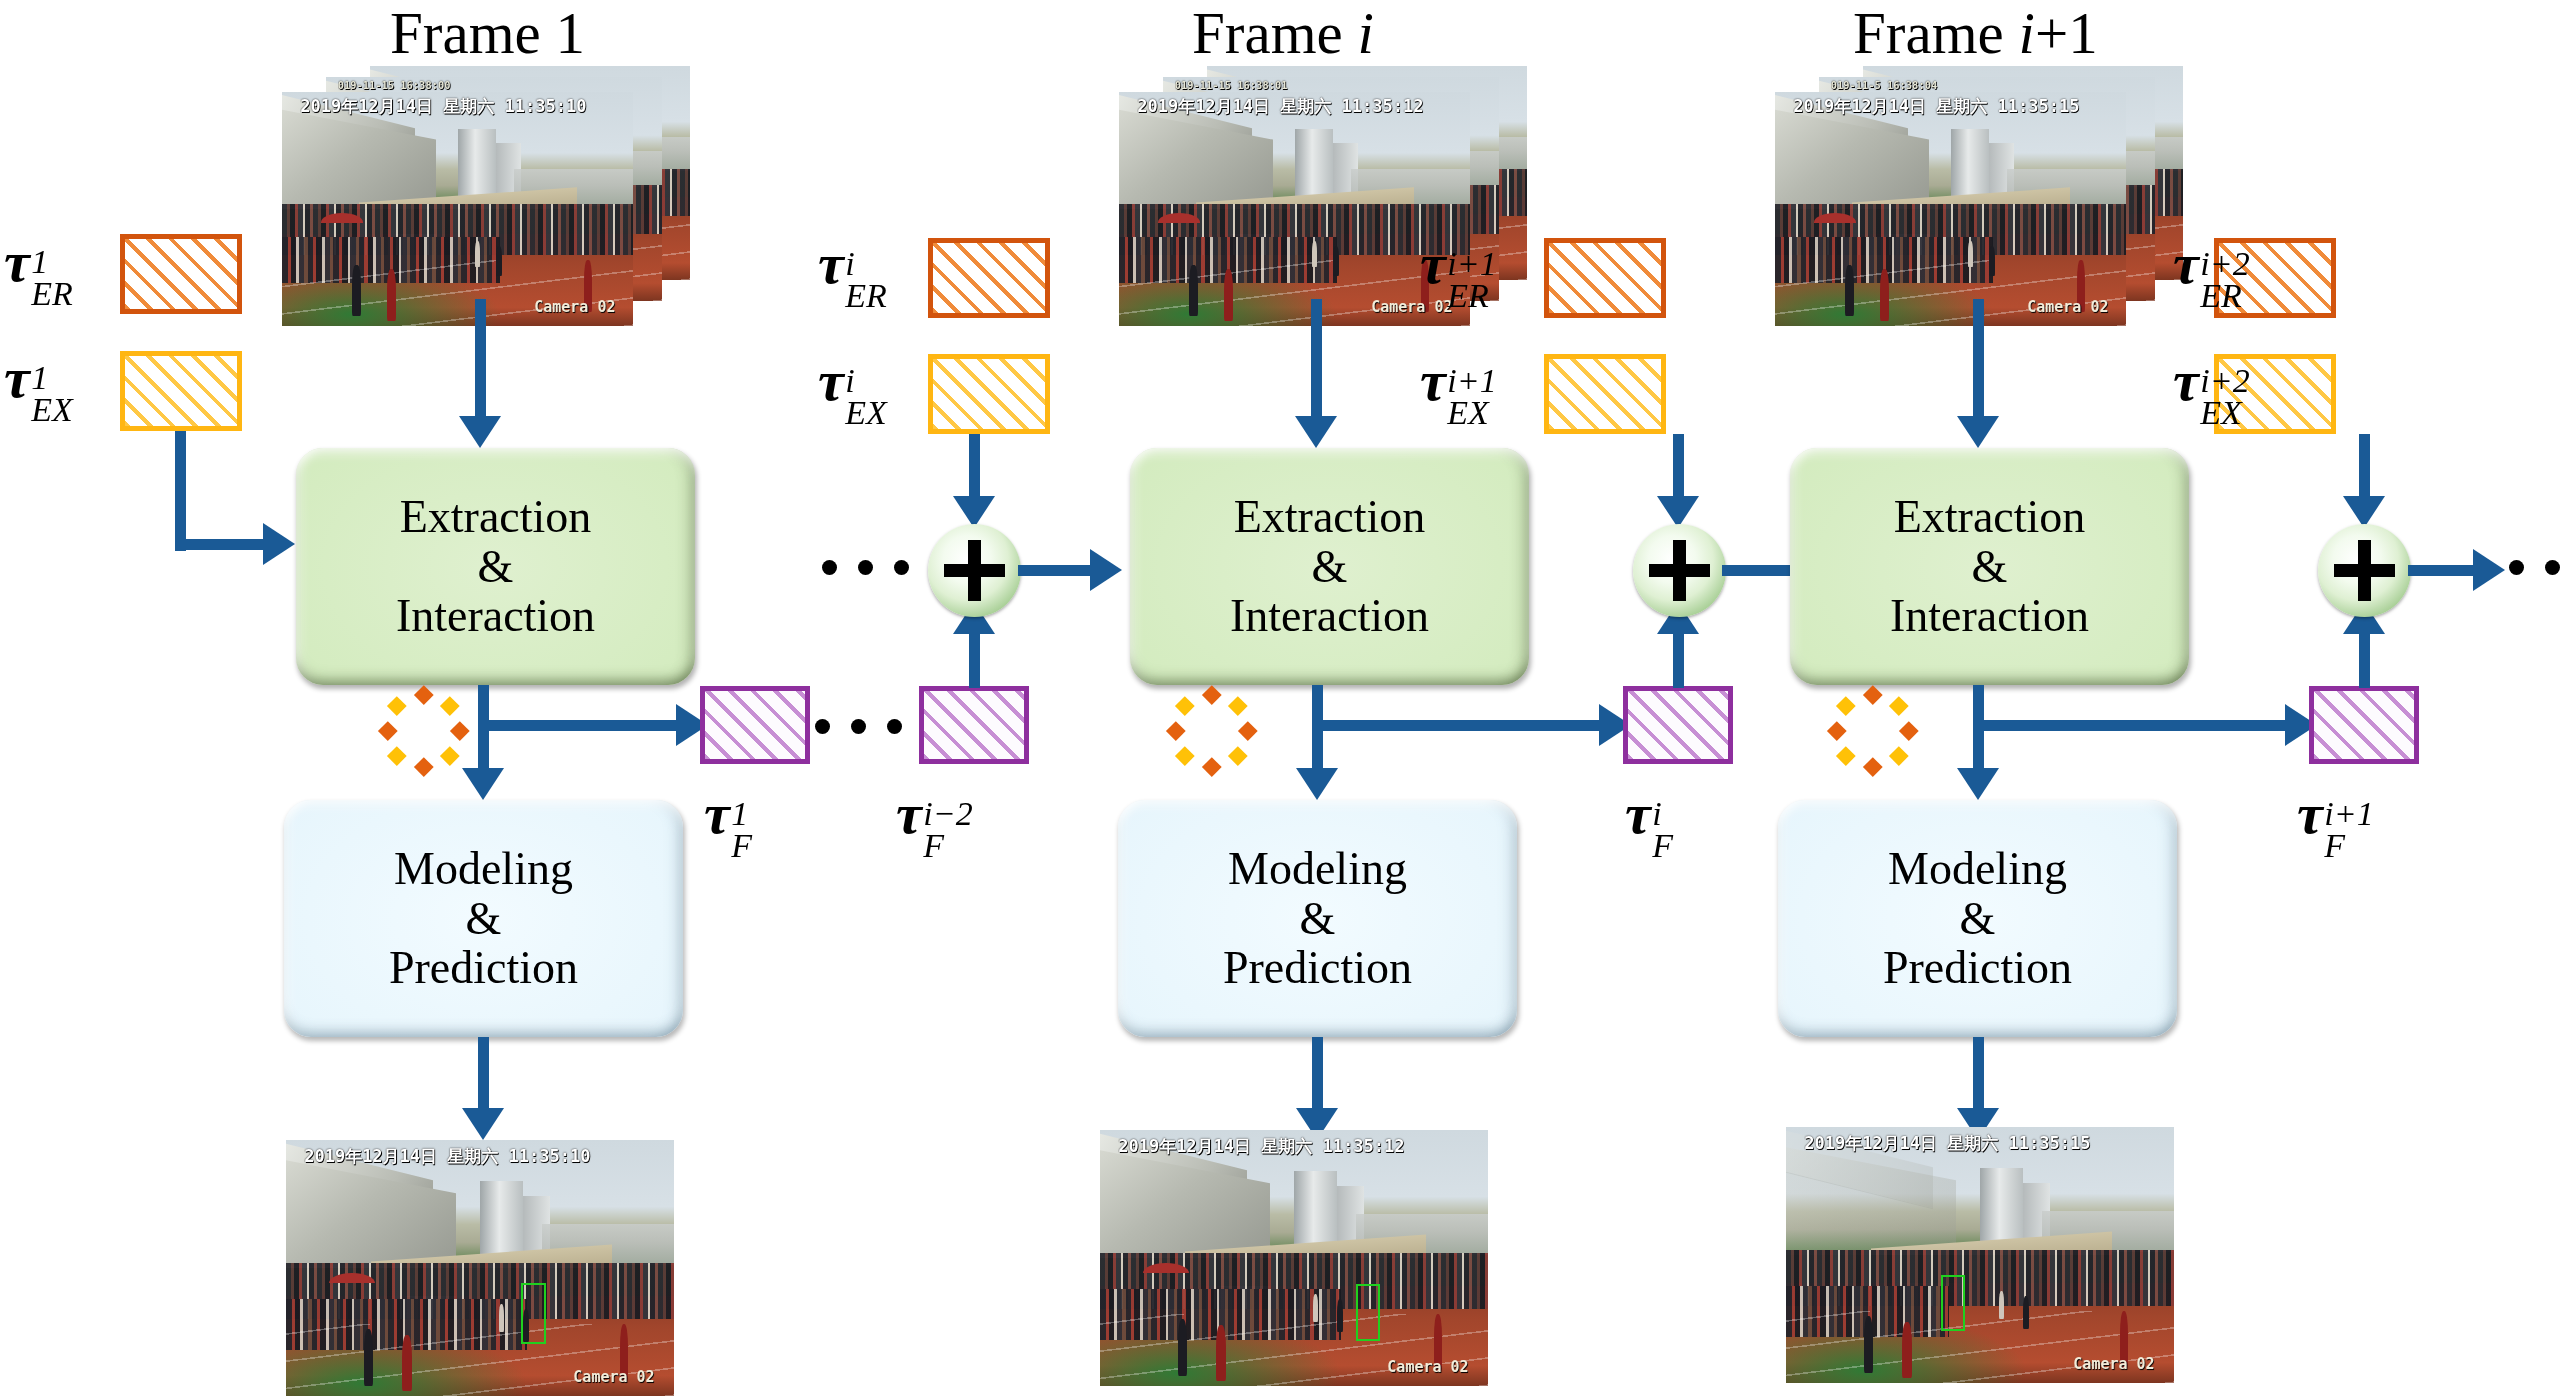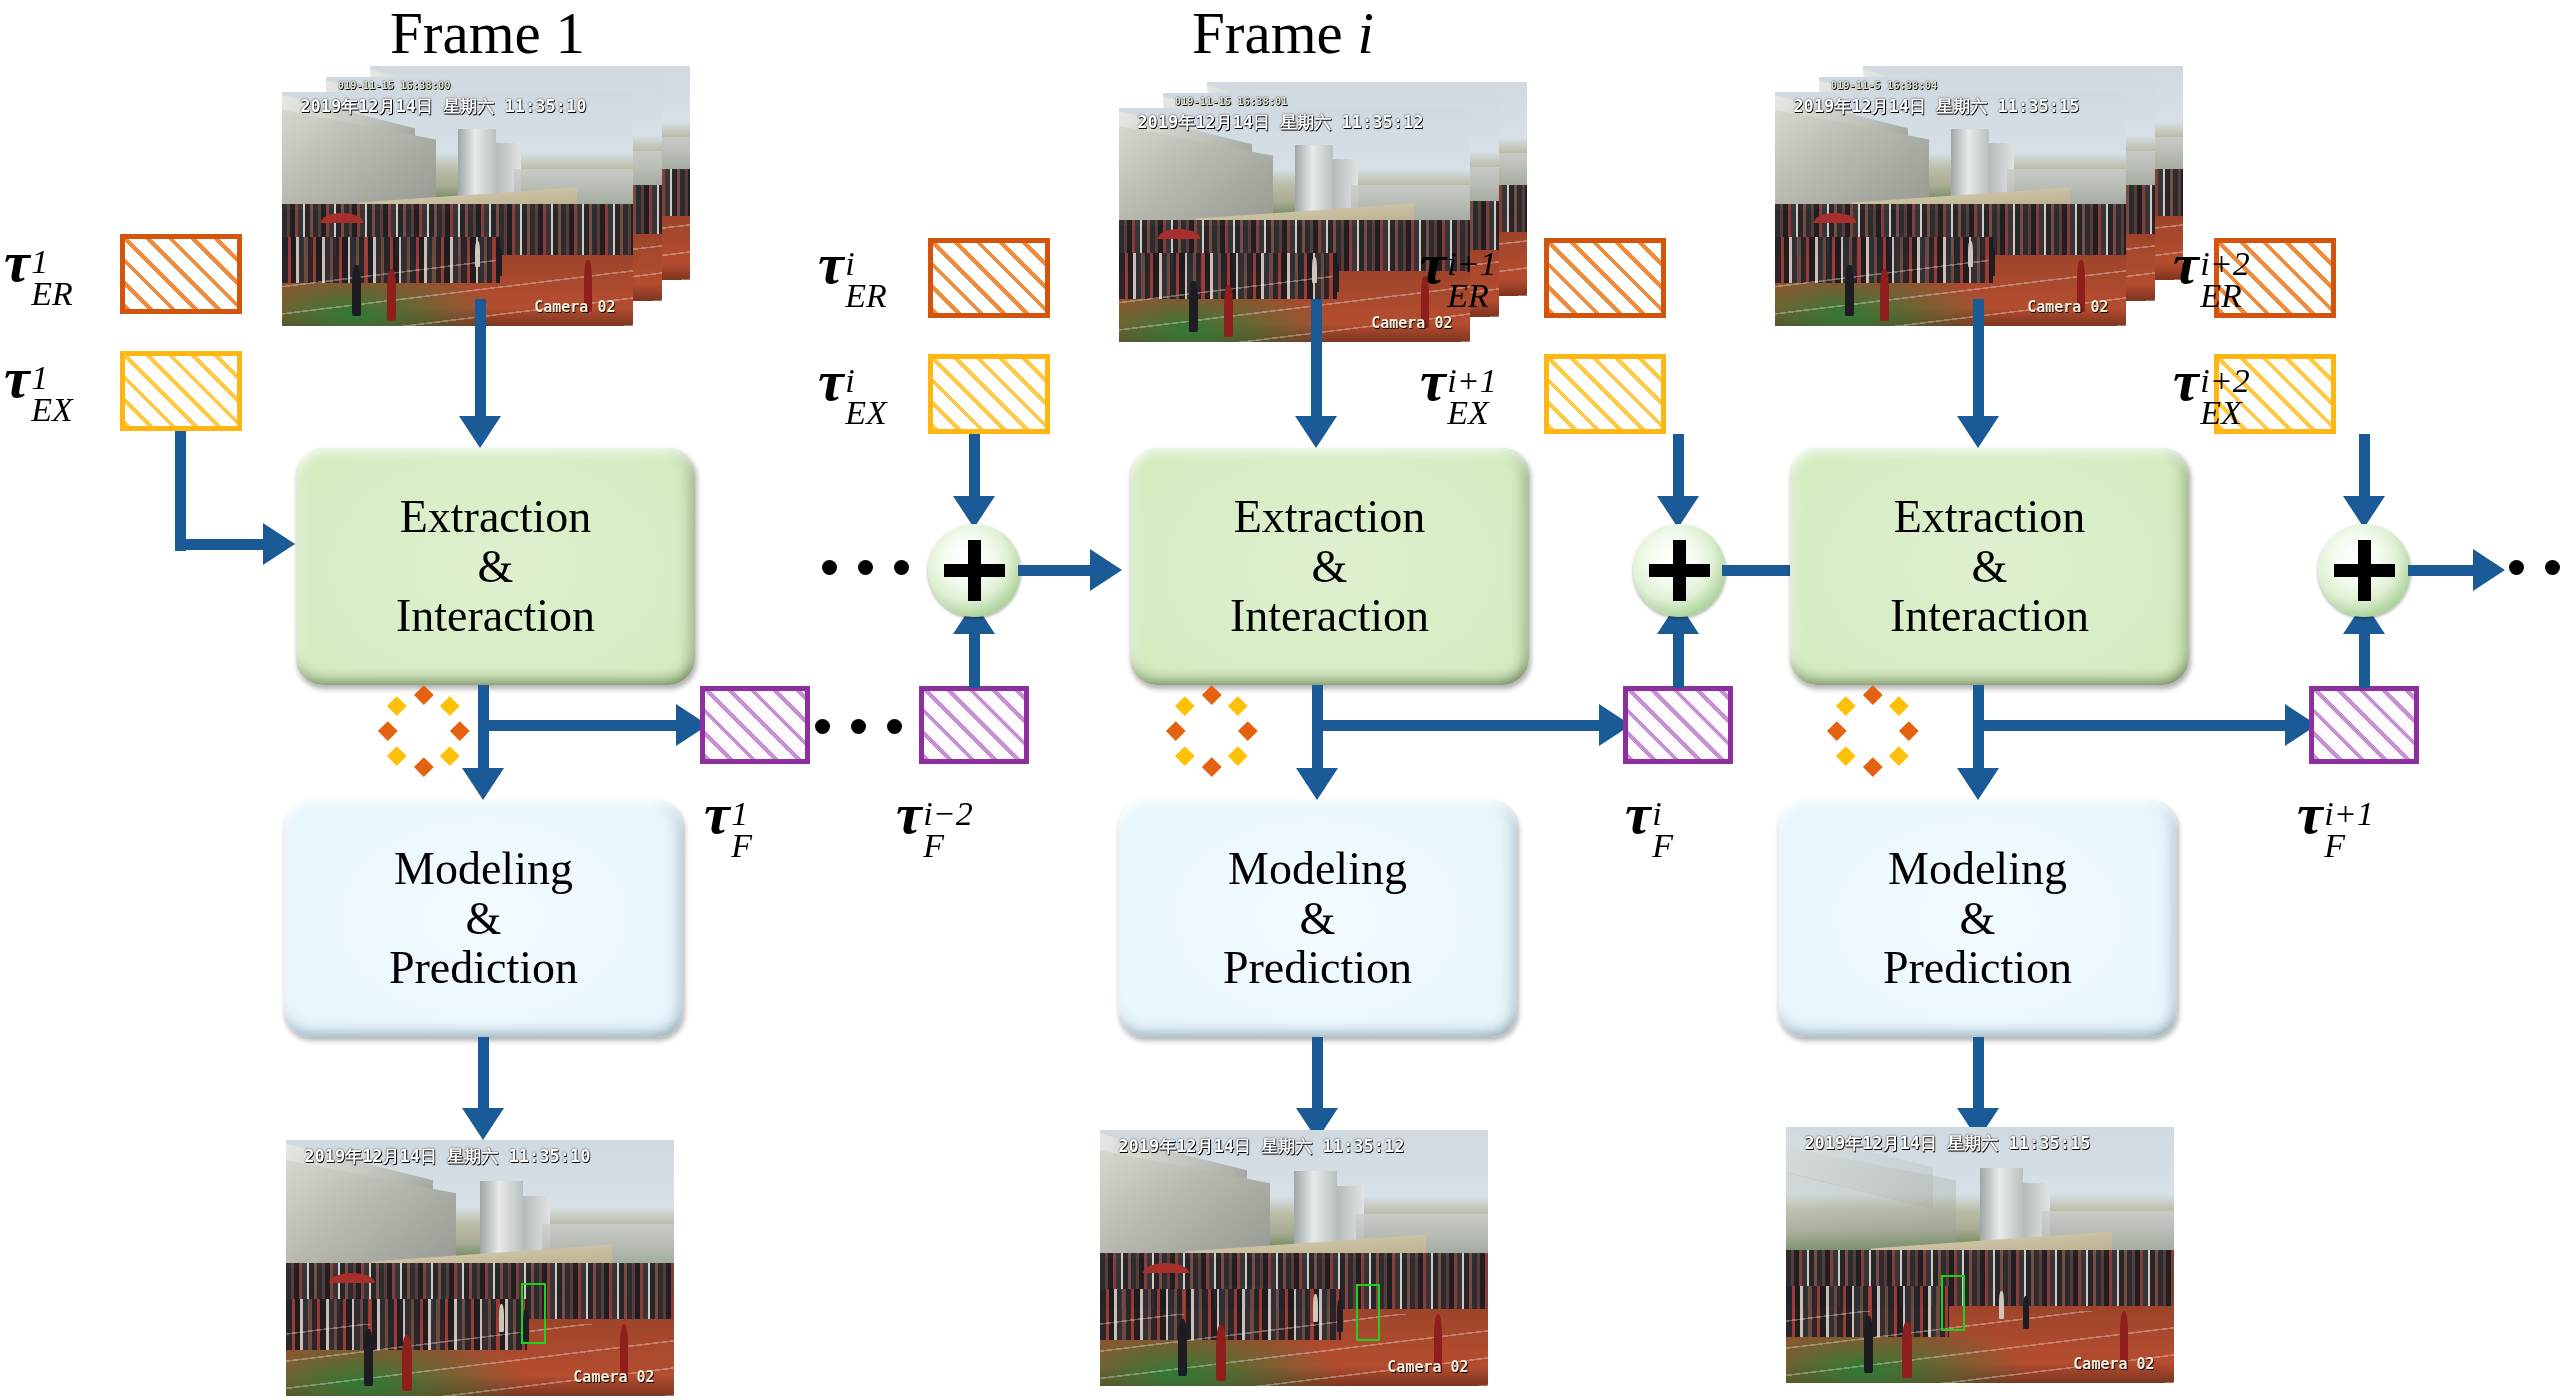--- a/index.html
+++ b/index.html
@@ -192,20 +192,23 @@
 </head>
 <body>
 
 <div id="stage">
 
   <div class="frame-title" style="left:390px;top:4px;">
     <span>Frame </span><span>1</span>
   </div>
   <div class="frame-title" style="left:1192px;top:4px;">
     <span>Frame </span><span class="it">i</span>
+  </div>
+  <div class="frame-title" style="left:1853px;top:4px;">
+    <span>Frame </span><span class="it">i</span><span>+1</span>
   </div>
 
   <div class="vstack" style="left:282px;top:66px;width:416px;height:280px;">
 
     <div class="vframe" style="left:88px;top:0px;width:320px;height:214px;">
       <div class="scene">
         <div class="roof"></div>
           <div class="stand"></div>
           <div class="tower"></div>
         <div class="tower2"></div>
@@ -364,21 +367,21 @@
   </div>
 
   <div class="token f" style="left:919px;top:686px;width:110px;height:78px;"></div>
   <div class="tau2" style="left:896px;top:780px;">
     <span class="tsym">τ</span><span class="idx"><span class="up">i−2</span><span class="dn">F</span></span>
   </div>
 
   <div class="ar" style="left:969px;top:632px;width:11.2px;height:56px;"></div>
   <div class="head up" style="left:953px;top:602px;"></div>
 
-  <div class="vstack" style="left:1119px;top:82px;width:416px;height:280px;">
+  <div class="vstack" style="left:1119px;top:66px;width:416px;height:280px;">
     <div class="vframe" style="left:88px;top:0px;width:320px;height:214px;">
       <div class="scene">
         <div class="roof"></div>
           <div class="stand"></div>
           <div class="tower"></div>
         <div class="tower2"></div>
           <div class="far"></div>
           <div class="hill"></div>
         <div class="grass"></div>
           <div class="crowd"></div>

